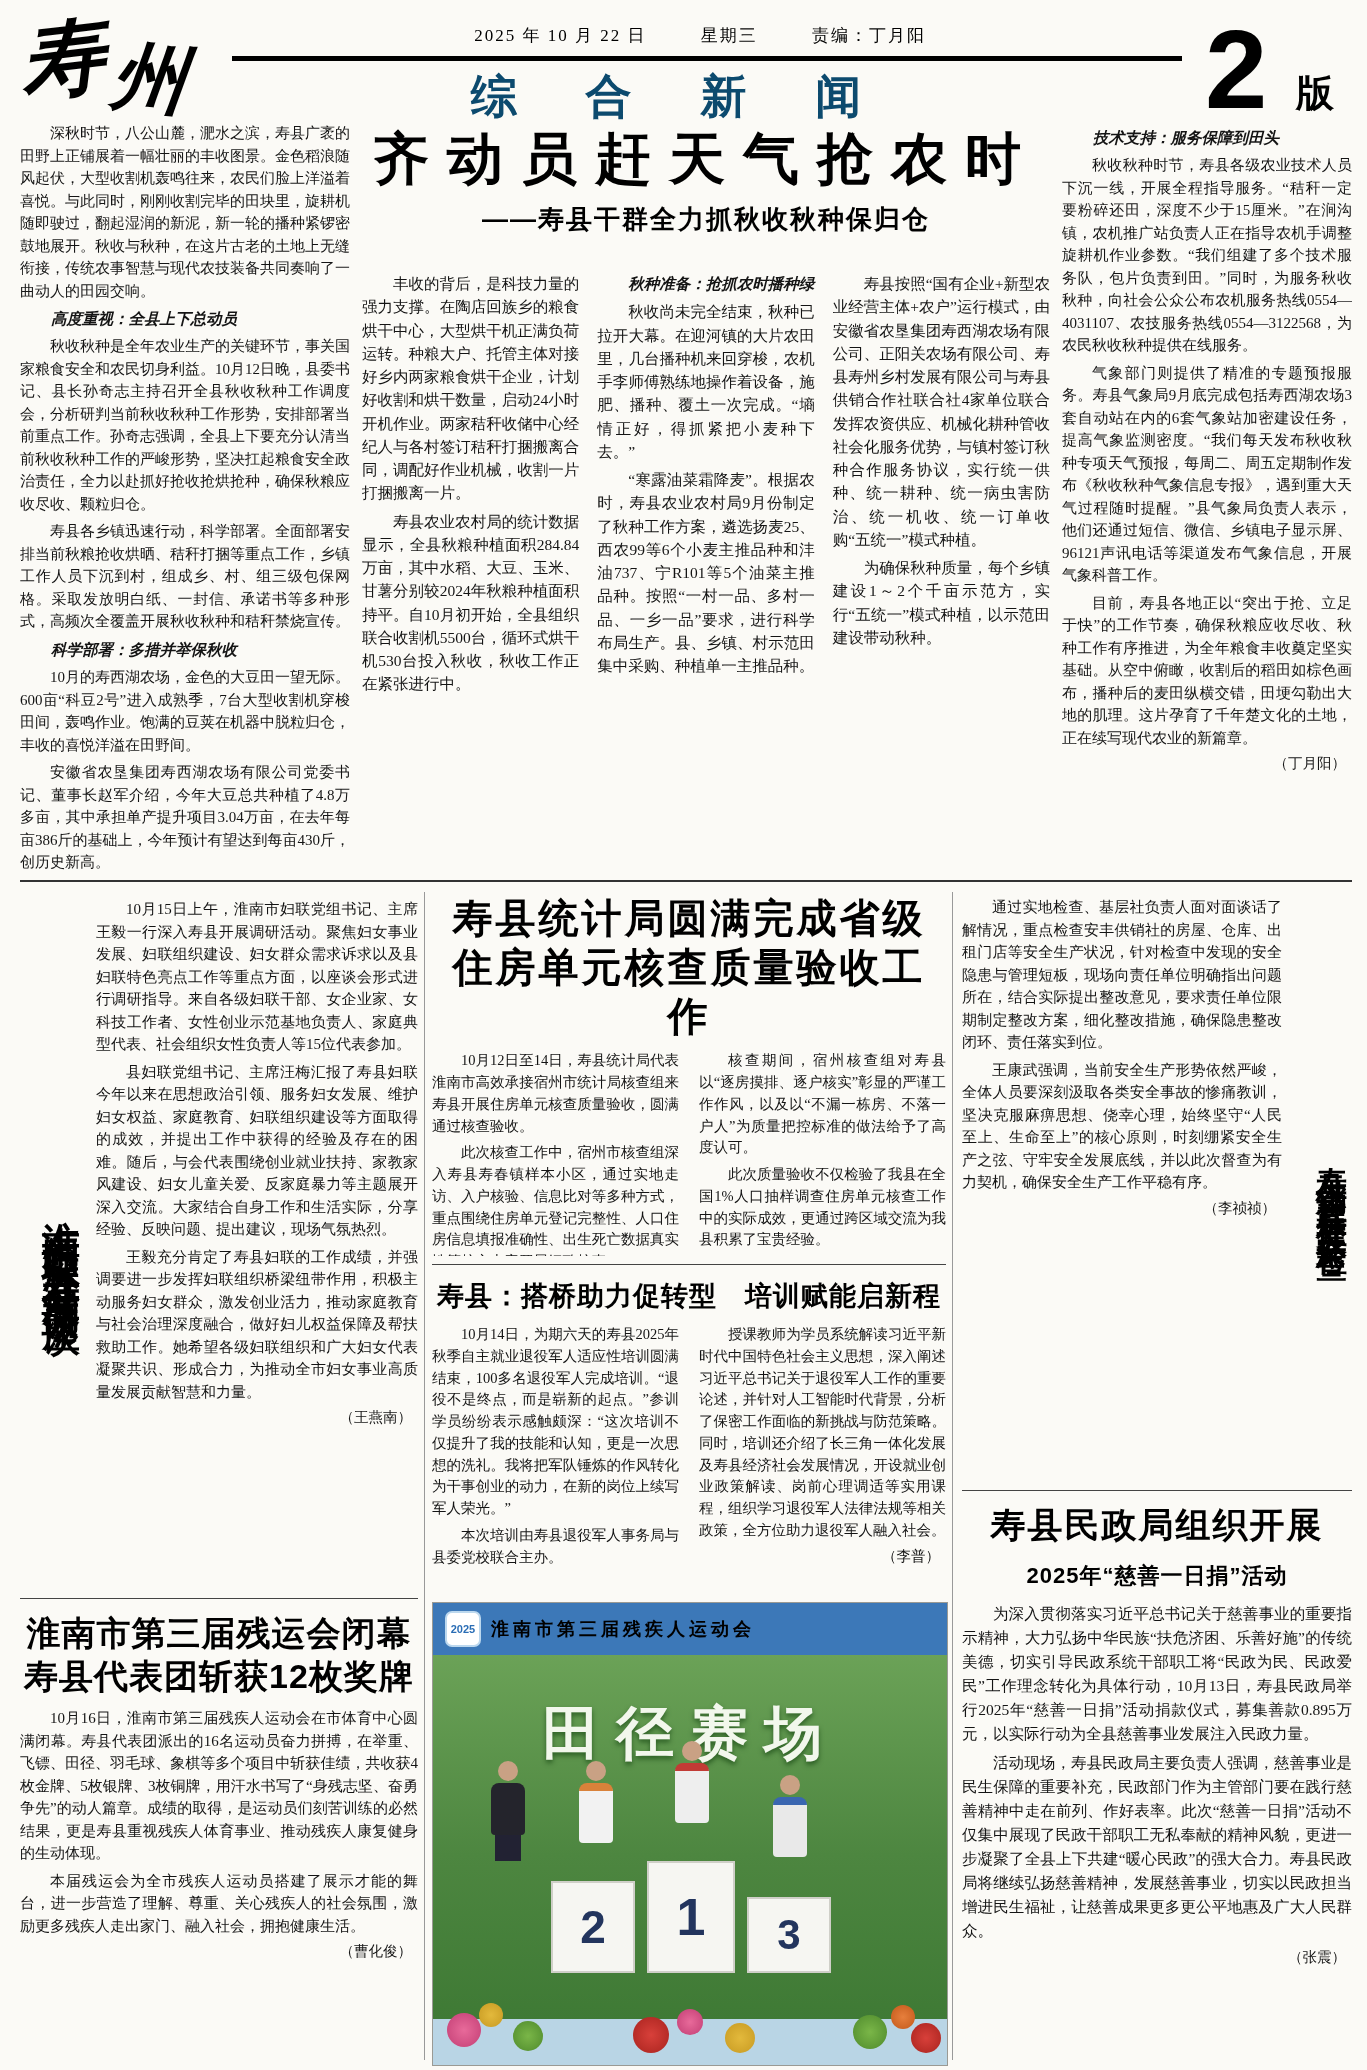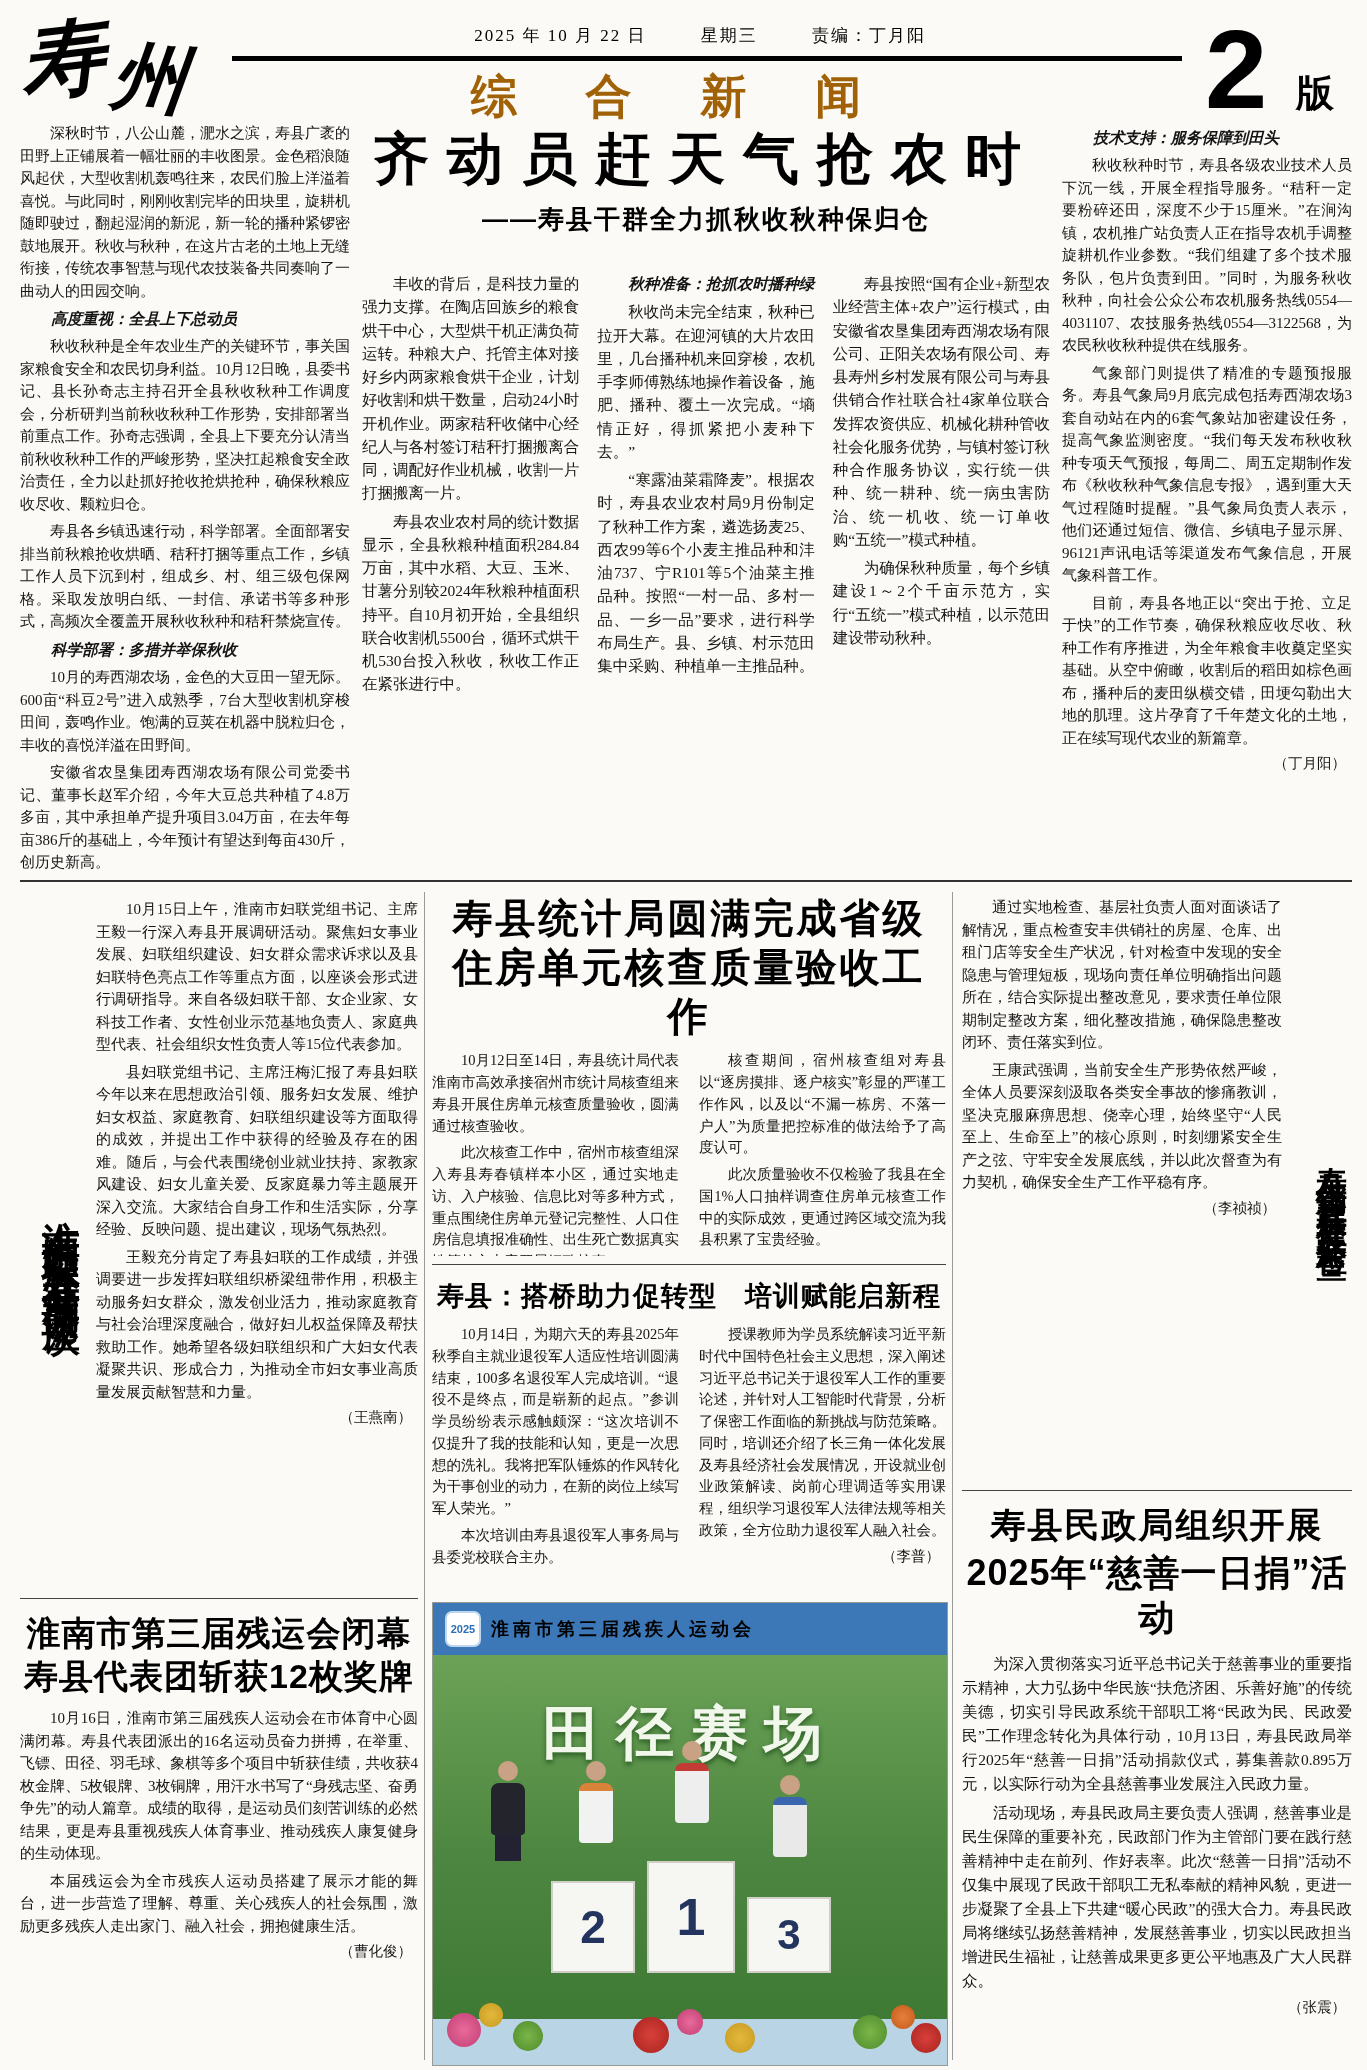--- a/index.html
+++ b/index.html
@@ -7,21 +7,21 @@
         font-family:"Liberation Serif","DejaVu Serif",serif;overflow:hidden;}
   
   .masthead{position:absolute;left:16px;top:8px;width:205px;height:105px;}
   .masthead .c1,.masthead .c2{position:absolute;font-family:"DejaVu Serif",serif;font-weight:900;font-style:italic;color:#000;}
   .masthead .c1{left:4px;top:-6px;font-size:84px;transform:rotate(-7deg);}
   .masthead .c2{left:96px;top:22px;font-size:74px;transform:rotate(6deg);}
   .dateline{position:absolute;left:330px;top:24px;width:740px;text-align:center;font-size:17px;letter-spacing:2px;color:#000;}
   .dateline span{margin:0 24px;}
   .thick-rule{position:absolute;left:232px;top:56px;width:950px;height:5px;background:#000;}
   .section-title{position:absolute;left:380px;top:66px;width:600px;text-align:center;font-size:46px;font-weight:900;
-                 letter-spacing:28px;font-family:"Liberation Sans","DejaVu Sans",sans-serif;color:#a16207;}
+                 letter-spacing:28px;font-family:"Liberation Sans","DejaVu Sans",sans-serif;color:#0c4a6e;}
   .page-num{position:absolute;left:1205px;top:14px;font-size:112px;line-height:1;font-weight:900;
             font-family:"Liberation Sans","DejaVu Sans",sans-serif;color:#000;}
   .page-unit{position:absolute;left:1296px;top:68px;font-size:38px;font-weight:700;color:#000;}
   
   .bp{margin:0 0 5px;text-indent:2em;text-align:justify;line-height:1.5;font-size:15px;}
   .sh{margin:4px 0 5px;text-indent:2em;font-weight:700;font-style:italic;font-size:15.5px;line-height:1.5;}
   .byline{margin:2px 6px 0 0;text-align:right;font-size:14.5px;}
   .hl{font-family:"Liberation Sans","DejaVu Sans",sans-serif;font-weight:900;color:#000;text-align:center;}
   
   .lead-col1{position:absolute;left:20px;top:122px;width:330px;height:748px;overflow:hidden;}
@@ -80,21 +80,21 @@
   .pb3{left:314px;width:84px;height:76px;font-size:42px;}
   .ph-floor{position:absolute;left:0;right:0;bottom:0;height:46px;background:#b9d5e5;}
   .flower{position:absolute;border-radius:50%;}
   
   .gongxiao{position:absolute;left:962px;top:894px;width:390px;height:586px;display:flex;overflow:hidden;}
   .gongxiao .body{flex:1;padding-top:2px;}
   .gongxiao .vtitle{width:60px;font-size:31px;letter-spacing:6px;margin-left:10px;}
   .hr-s3{position:absolute;left:962px;top:1490px;width:390px;}
   .minzheng{position:absolute;left:962px;top:1504px;width:390px;height:560px;overflow:hidden;}
   .minzheng .t1{font-size:35px;letter-spacing:2px;line-height:1.2;}
-  .minzheng .t2{font-size:36px;letter-spacing:1px;line-height:1.25;margin-top:4px;}
+  .minzheng .t2{font-size:22px;letter-spacing:1px;line-height:1.25;margin-top:16px;}
   .minzheng .body{margin-top:12px;}
   .minzheng .bp{font-size:15.5px;line-height:1.55;}
 </style>
 </head>
 <body>
 
 <div class="page">
 
   <div class="masthead">
     <span class="c1">寿</span>

